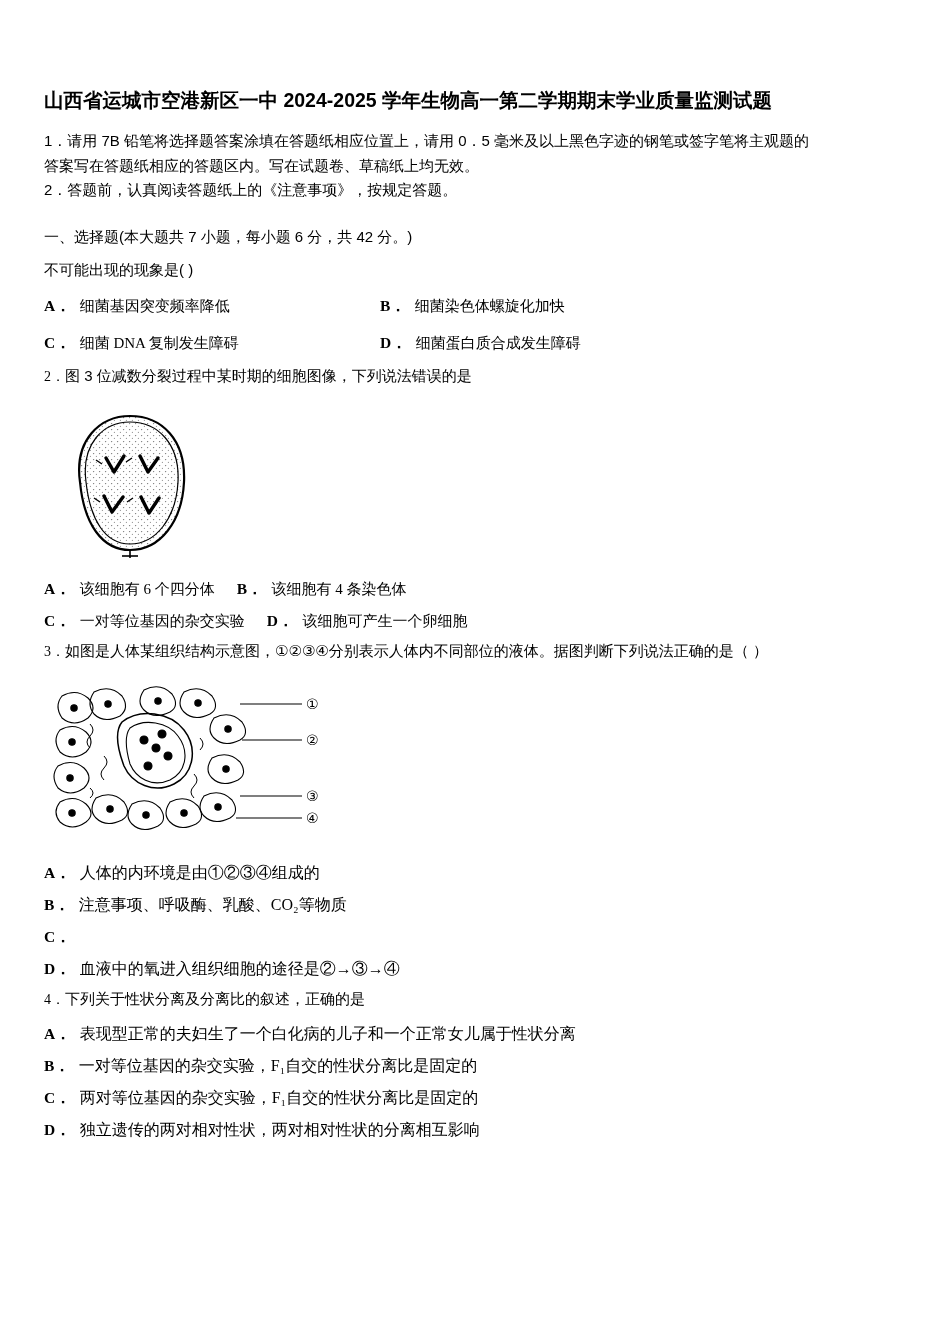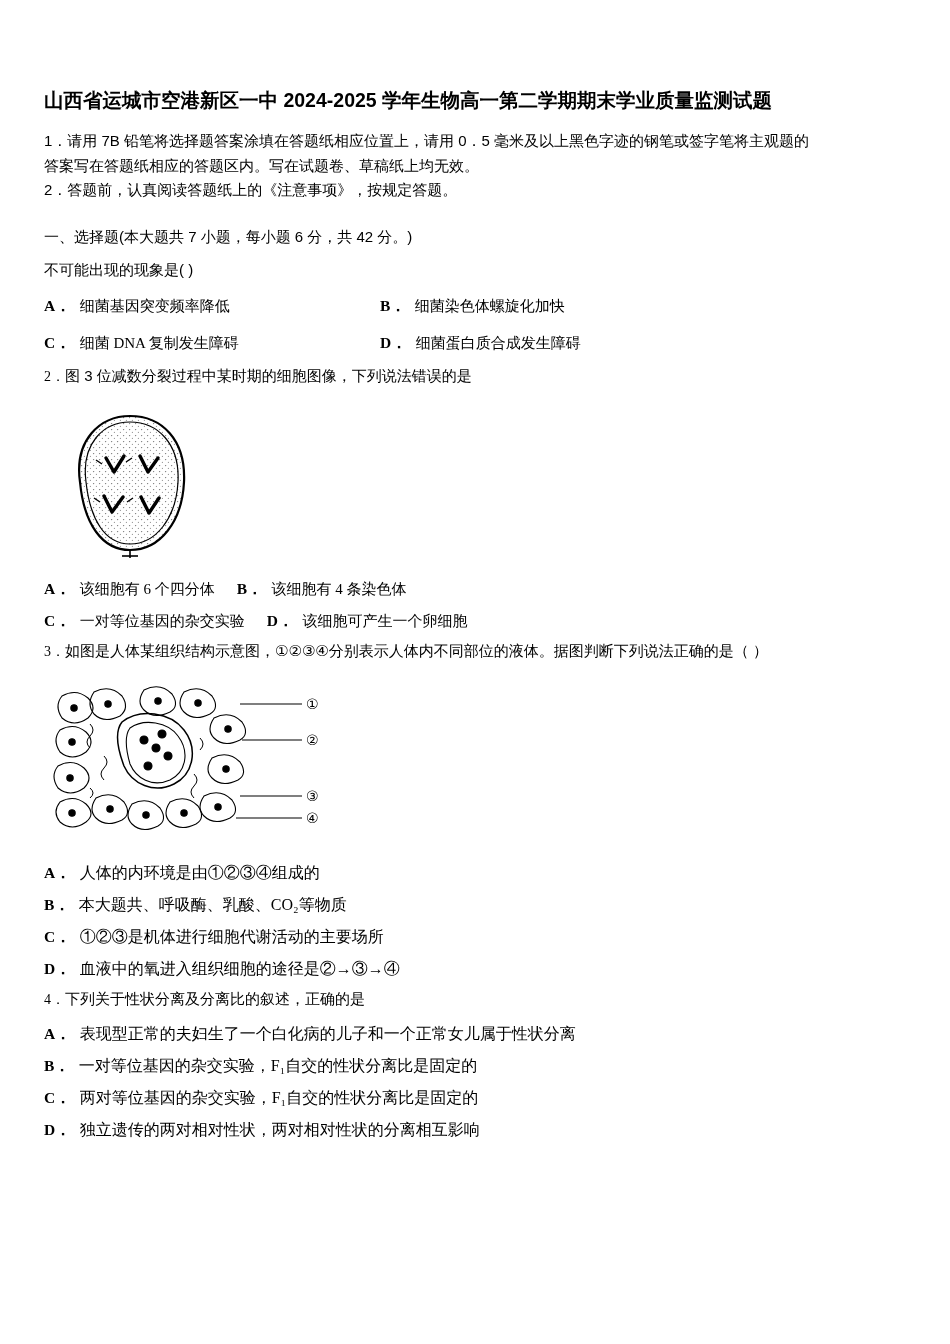--- a/index.html
+++ b/index.html
@@ -259,25 +259,24 @@
         </svg>
       </div>
 
       <div class="opt-stack">
         <div class="opt">
           <span class="opt-lbl">A．</span>
           <span class="opt-txt">人体的内环境是由①②③④组成的</span>
         </div>
         <div class="opt">
           <span class="opt-lbl">B．</span>
-          <span class="opt-txt">本大题共、呼吸酶、乳酸、CO₂等物质</span>
+          <span class="opt-txt">注意事项、呼吸酶、乳酸、CO₂等物质</span>
         </div>
         <div class="opt">
           <span class="opt-lbl">C．</span>
-          <span class="opt-txt">①②③是机体进行细胞代谢活动的主要场所</span>
         </div>
         <div class="opt">
           <span class="opt-lbl">D．</span>
           <span class="opt-txt">血液中的氧进入组织细胞的途径是②→③→④</span>
         </div>
       </div>
     </div>
 
     <div>
       <div class="q-stem">

